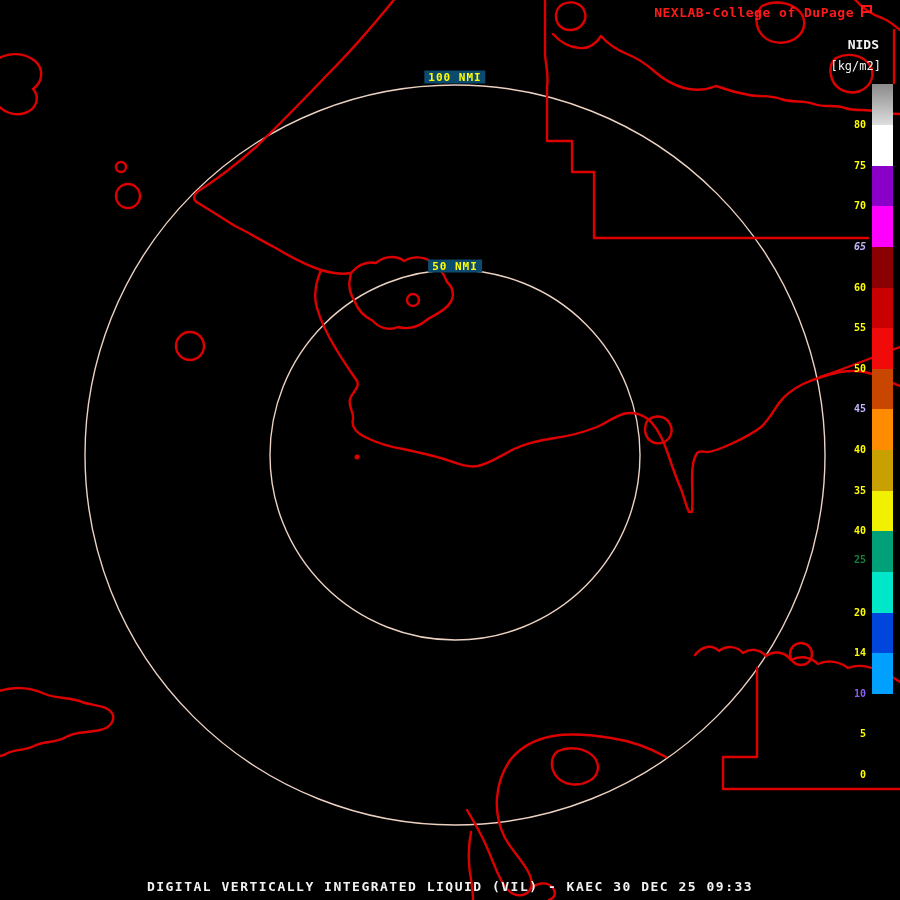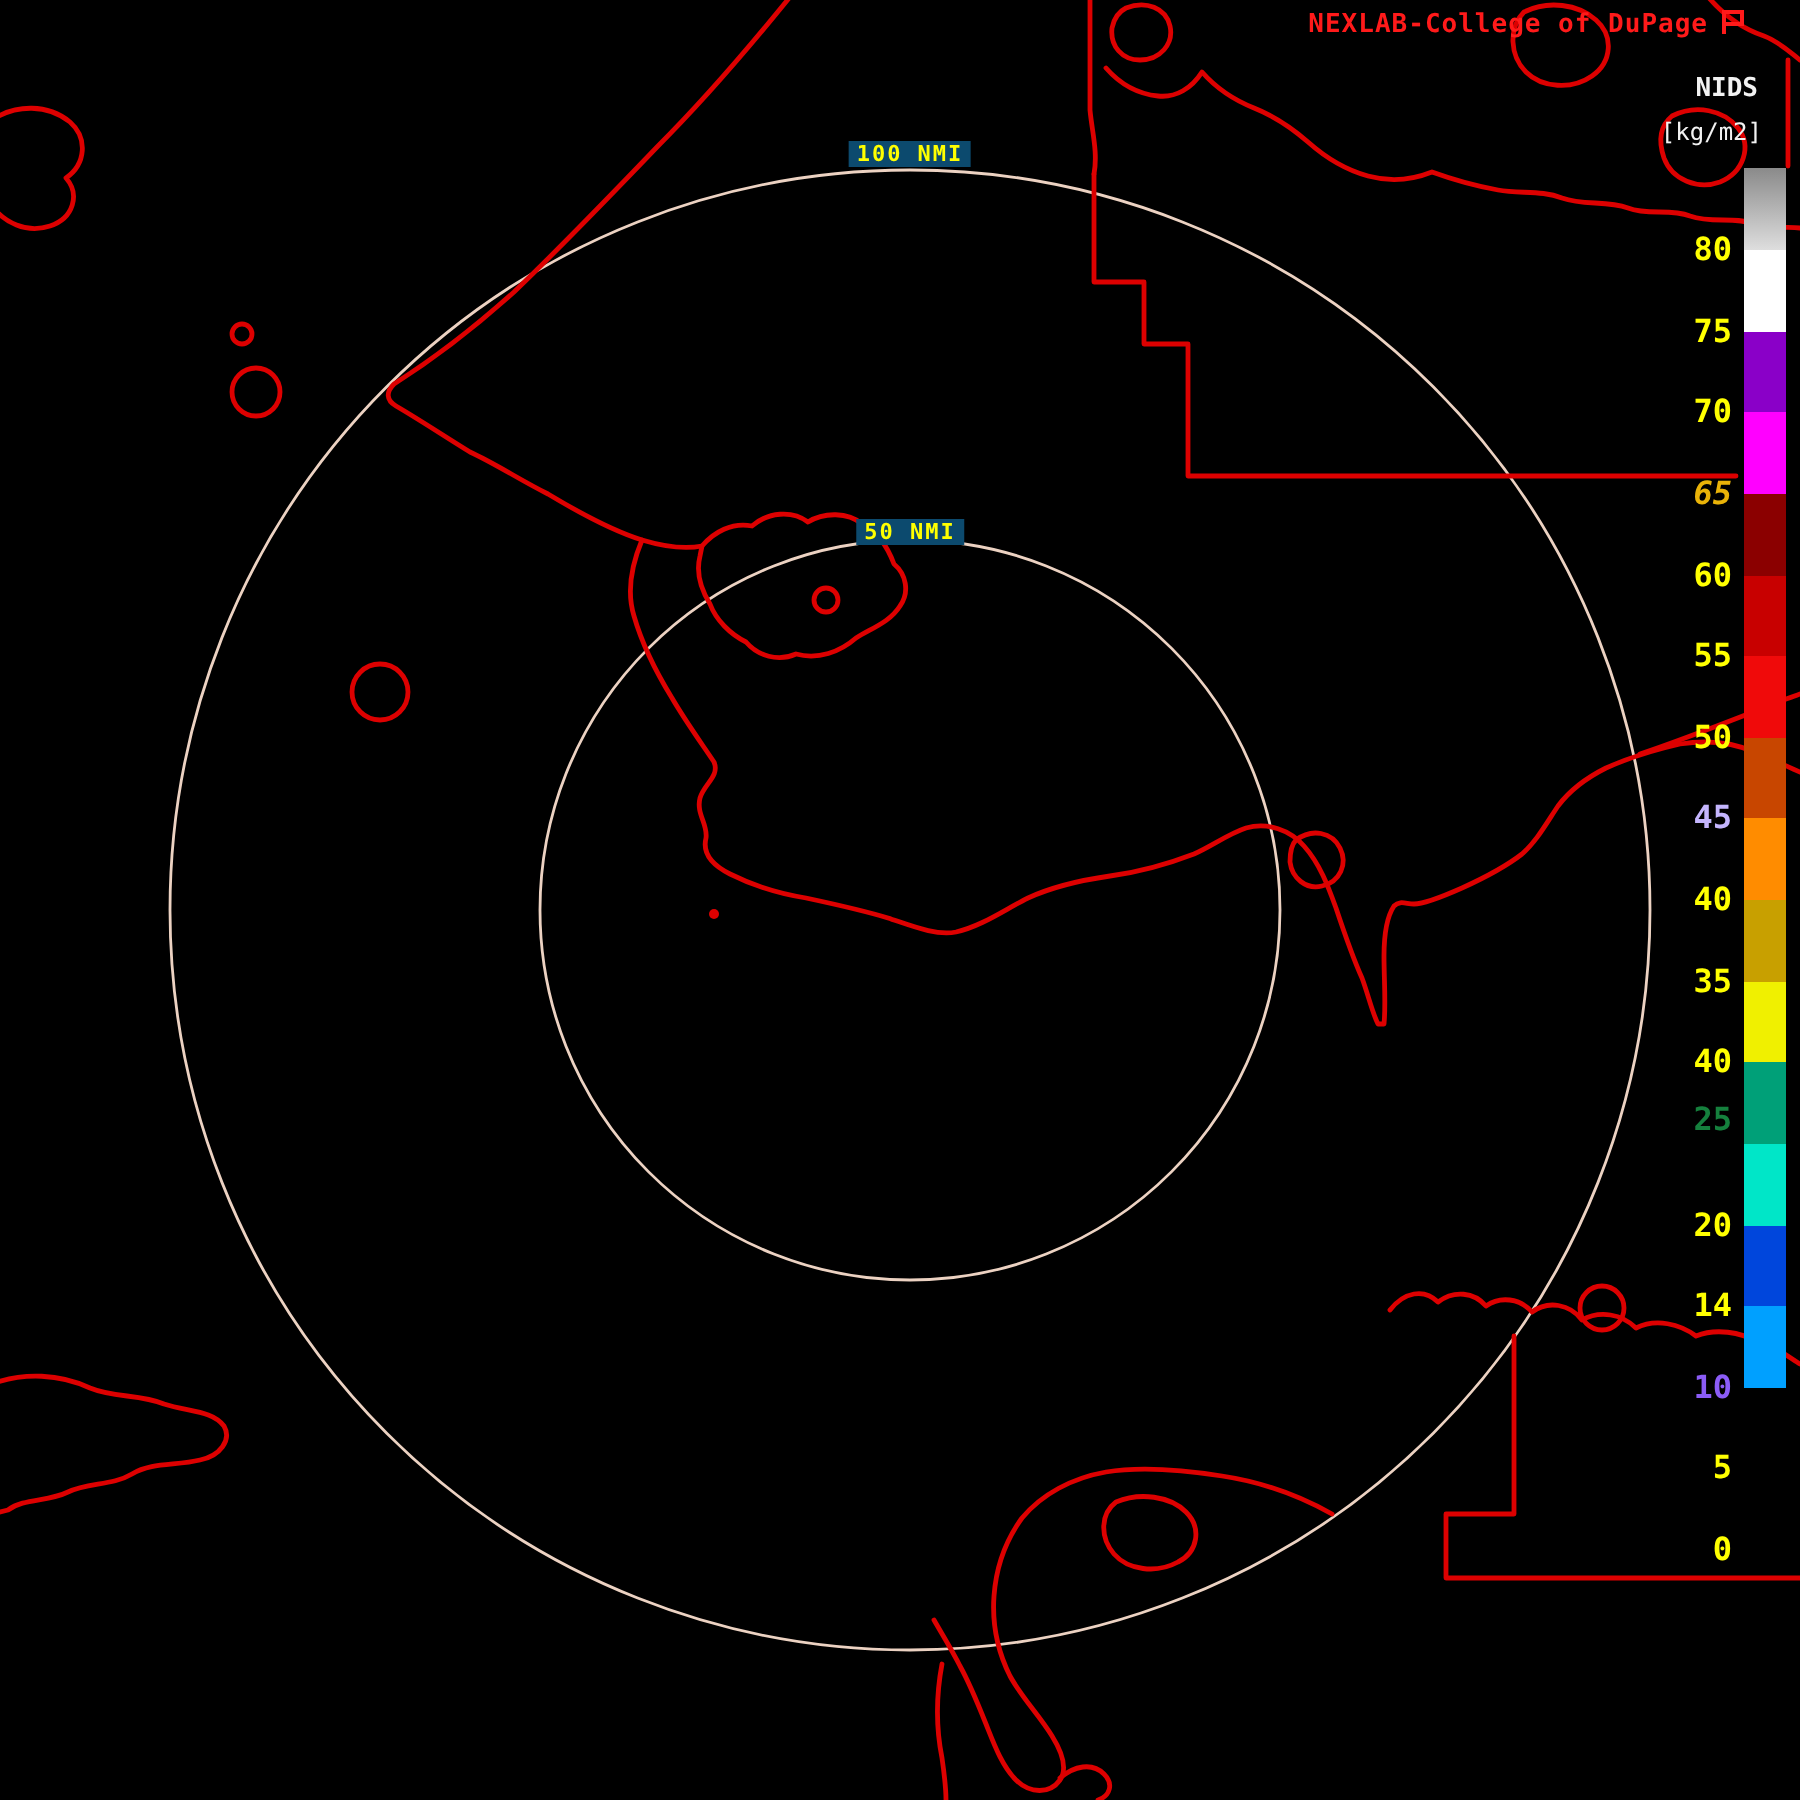--- a/index.html
+++ b/index.html
@@ -6,21 +6,21 @@
   .stage{position:relative;width:900px;height:900px;background:#000;overflow:hidden;
          font-family:"DejaVu Sans Mono",monospace;}
   svg.map{position:absolute;left:0;top:0;}
   .hdr-brand{position:absolute;top:5px;right:46px;font-weight:bold;font-size:13px;letter-spacing:0.5px;}
   .logo{position:absolute;top:4px;right:26px;}
   .cb-title{position:absolute;top:37px;right:21px;font-weight:bold;font-size:13px;}
   .cb-units{position:absolute;top:59px;right:19px;font-size:12px;}
   .colorbar{position:absolute;left:872px;top:0;width:21px;height:900px;}
   .cb-seg{position:absolute;left:0;width:21px;}
   .cb-ticks{position:absolute;left:822px;top:0;width:44px;height:900px;}
-  .cb-tick{position:absolute;right:0;width:44px;text-align:right;font-weight:bold;font-size:16px;line-height:16px;}
+  .cb-tick{position:absolute;right:0;width:44px;text-align:right;font-weight:bold;font-size:10px;line-height:16px;}
   .ring-label{position:absolute;transform:translate(-50%,-50%);background:#0c4a6e;padding:0 4px;
               font-weight:bold;font-size:11px;letter-spacing:1px;white-space:nowrap;}
   .footer{position:absolute;left:0;bottom:6px;width:900px;text-align:center;
           font-weight:bold;font-size:13px;letter-spacing:1.5px;}
 </style>
 </head>
 <body>
 
 <div class="stage">
 
@@ -108,19 +108,20 @@
       <div class="cb-tick" style="top: 645.125px; color: rgb(255, 255, 0);">14</div>
       <div class="cb-tick" style="top: 604.5px; color: rgb(255, 255, 0);">20</div>
       <div class="cb-tick" style="top: 552px; color: #15803d;">25</div>
       <div class="cb-tick" style="top: 523.25px; color: rgb(255, 255, 0);">40</div>
       <div class="cb-tick" style="top: 482.625px; color: rgb(255, 255, 0); margin-left: 39px;">35</div>
       <div class="cb-tick" style="top: 442px; color: rgb(255, 255, 0);">40</div>
       <div class="cb-tick" style="top: 401.375px; color: #c4b5fd;">45</div>
       <div class="cb-tick" style="top: 360.75px; color: rgb(255, 255, 0);">50</div>
       <div class="cb-tick" style="top: 320.125px; color: rgb(255, 255, 0);">55</div>
       <div class="cb-tick" style="top: 279.5px; color: rgb(255, 255, 0);">60</div>
-      <div class="cb-tick" style="top: 238.875px; color: #eab308; font-style: italic;">65</div>
+      <div class="cb-tick" style="top: 238.875px; color: #c4b5fd; font-style: italic;">65</div>
       <div class="cb-tick" style="top: 198.25px; color: rgb(255, 255, 0);">70</div>
       <div class="cb-tick" style="top: 157.625px; color: rgb(255, 255, 0);">75</div>
       <div class="cb-tick" style="top: 117px; color: rgb(255, 255, 0);">80</div>
     </div>
 
+  <div class="footer" style="color: rgb(242, 242, 242);">DIGITAL VERTICALLY INTEGRATED LIQUID (VIL) - KAEC 30 DEC 25 09:33</div>
 </div>
 
 </body></html>

